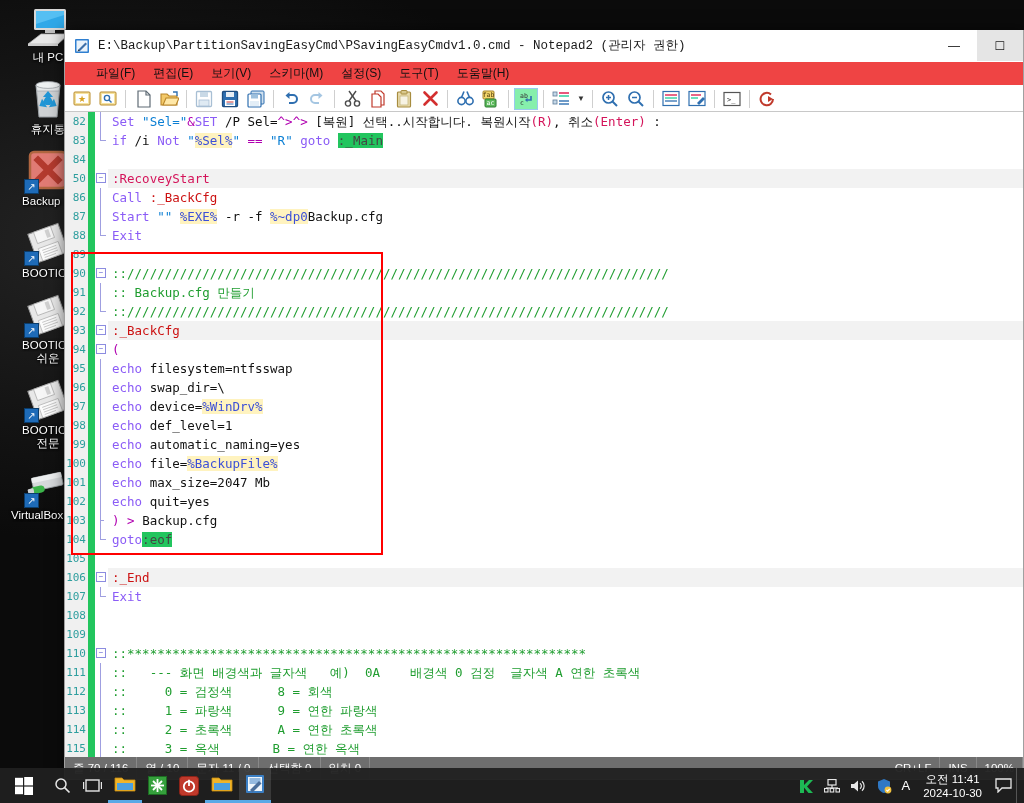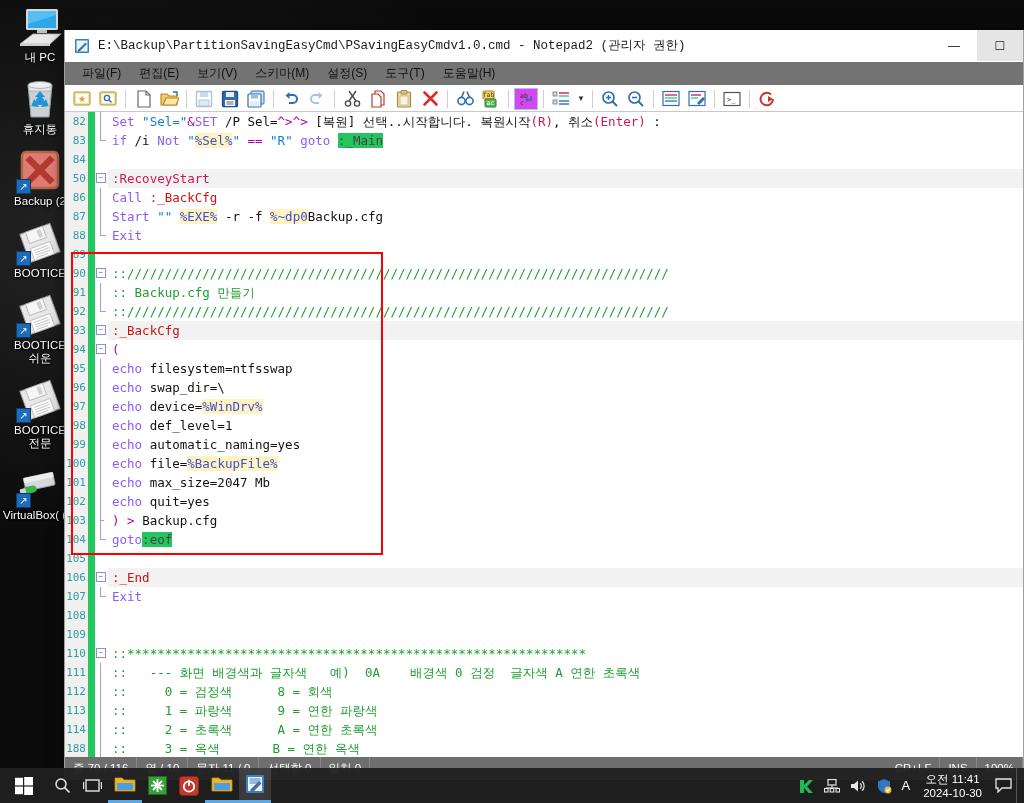--- a/index.html
+++ b/index.html
@@ -12,21 +12,21 @@
   body {
     background: #0d0d0d;
     background-image:
       radial-gradient(ellipse 500px 300px at 10% 30%, #242424 0%, #141414 60%, #0b0b0b 100%),
       radial-gradient(ellipse 400px 500px at 5% 75%, #1e1e1e 0%, #101010 70%);
     position: relative;
   }
 
   
   #desktop-icons {
-    position: absolute; left: 0; top: 0; width: 80px; height: 760px;
+    position: absolute; left: 8px; top: 0; width: 80px; height: 760px;
     display: flex; flex-direction: column; align-items: center;
     padding-top: 4px;
   }
   .desk-icon {
     width: 76px;
     display: flex; flex-direction: column; align-items: center;
     margin-bottom: 12px;
     cursor: default;
   }
   .desk-glyph {
@@ -79,23 +79,23 @@
     white-space: nowrap; overflow: hidden; font-family: Liberation Mono, monospace;
   }
   .win-btn {
     width: 46px; height: 31px; display: flex;
     align-items: center; justify-content: center;
     font-size: 12px; color: #202020;
   }
   .win-btn.active { background: #e5e5e5; }
 
   #menubar {
-    height: 24px; background: #737373;
+    height: 24px; background: #ef4444;
     display: flex; align-items: center;
-    padding-left: 8px;
+    padding-left: 22px;
     flex: none;
     border-bottom: 1px solid #ffffff;
   }
   .menu-item {
     font-size: 12px; color: #111;
     padding: 3px 9px;
     white-space: nowrap;
   }
 
   #toolbar {
@@ -103,21 +103,21 @@
     display: flex; align-items: center;
     padding-left: 4px;
     flex: none;
     border-bottom: 1px solid #c8c8c8;
   }
   .tb-btn {
     width: 24px; height: 22px;
     display: flex; align-items: center; justify-content: center;
     margin: 0 1px;
   }
-  .tb-btn.sel { background: #d946ef; border: 1px solid #99c9ef; }
+  .tb-btn.sel { background: #86efac; border: 1px solid #99c9ef; }
   .tb-sep {
     width: 1px; height: 18px; background: #cfcfcf; margin: 0 4px;
   }
   .tb-arrow {
     width: 14px; height: 22px;
     display: flex; align-items: center; justify-content: center;
     font-size: 8px; color: #333;
   }
 
   
@@ -600,21 +600,21 @@
         <div class="ln">105</div>
         <div class="ln">106</div>
         <div class="ln">107</div>
         <div class="ln">108</div>
         <div class="ln">109</div>
         <div class="ln">110</div>
         <div class="ln">111</div>
         <div class="ln">112</div>
         <div class="ln">113</div>
         <div class="ln">114</div>
-        <div class="ln">188</div>
+        <div class="ln">115</div>
       </div>
     <div id="foldcol">
         <div class="fold">
           <span class="vline"></span>
         </div>
         <div class="fold">
           <span class="endline"></span>
           <span class="endfoot"></span>
         </div>
         <div class="fold"></div>

